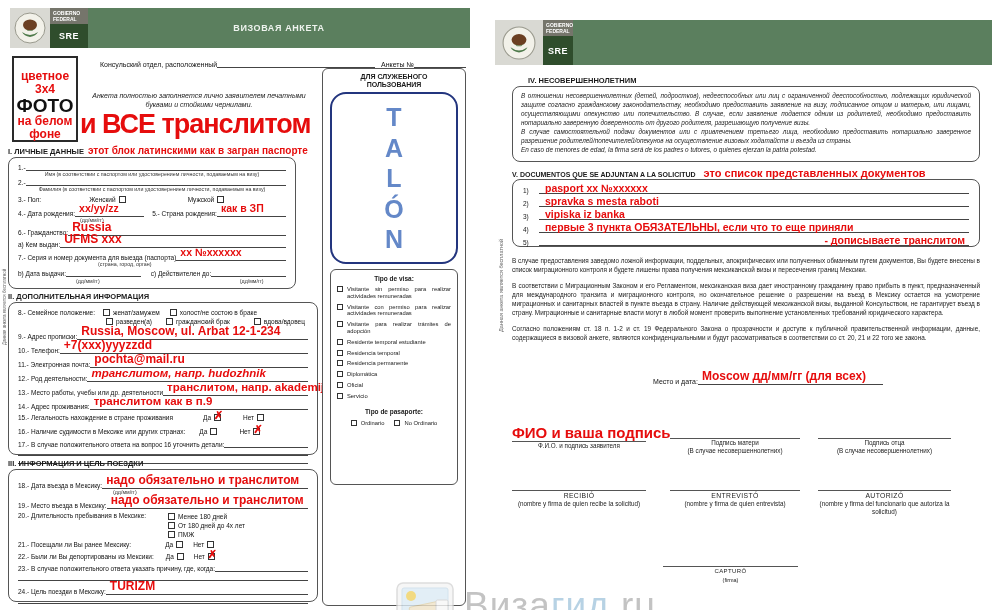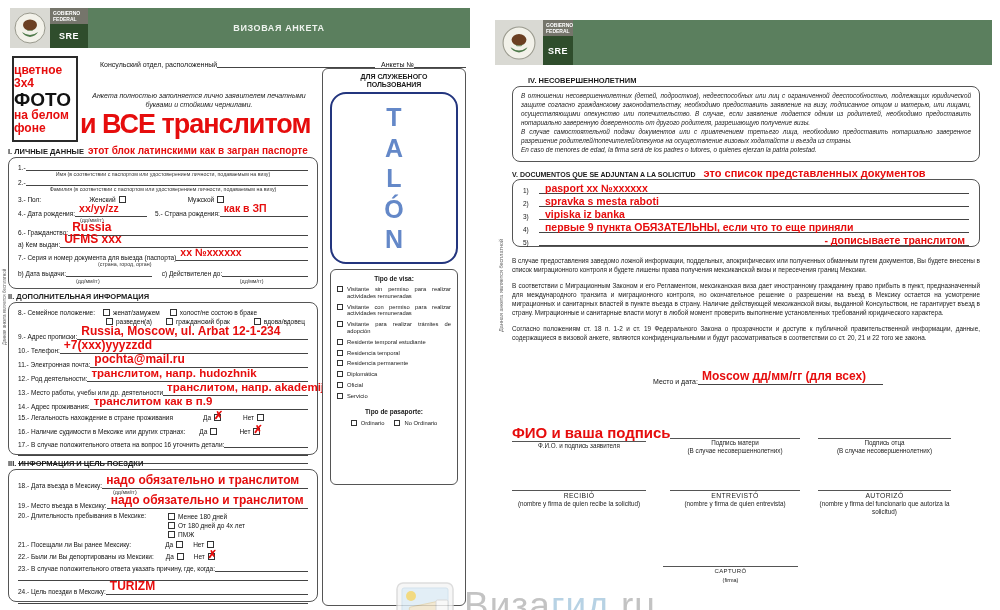--- a/index.html
+++ b/index.html
@@ -81,21 +81,21 @@
             <span>GOBIERNO</span>
             <span>FEDERAL</span>
           </div>
         <div class="sre">SRE</div>
       </div>
       <div class="gbar">
         <span class="t">ВИЗОВАЯ АНКЕТА</span>
       </div>
     </div>
 
-    <div class="abs" style="left:12px;top:56px;width:66px;height:86px;border:2px solid #2a2a2a;text-align:left;padding-top:6px;">
+    <div class="abs" style="left:12px;top:56px;width:66px;height:86px;border:2px solid #2a2a2a;text-align:center;padding-top:12px;">
       <div class="ra" style="font-size:12px;line-height:13px;">цветное</div>
       <div class="ra" style="font-size:12px;line-height:13px;">3х4</div>
       <div style="font-size:19px;line-height:19px;font-weight:bold;color:#111;">ФОТО</div>
       <div class="ra" style="font-size:12px;line-height:13px;">на белом</div>
       <div class="ra" style="font-size:12px;line-height:13px;">фоне</div>
     </div>
 
     <div class="row abs" style="left:100px;top:58px;width:366px;height:10px;">
       <span class="lbl" style="font-size:7px;">Консульский отдел, расположенный</span>
       <span class="fill"></span>
@@ -104,21 +104,21 @@
     </div>
 
     <div class="abs it" style="left:84px;top:92px;width:230px;font-size:7px;line-height:8.5px;text-align:center;">Анкета полностью заполняется лично заявителем печатными буквами и стойкими чернилами.</div>
 
     <div class="abs ra" style="left:80px;top:109px;font-size:27px;letter-spacing:-1px;">и ВСЕ транслитом</div>
 
     <div class="row abs" style="left:8px;top:145px;align-items:baseline;gap:4px;">
       <span class="st">I. ЛИЧНЫЕ ДАННЫЕ</span>
       <span class="ra" style="font-size:10px;">этот блок латинскими как в загран паспорте</span>
     </div>
-    <div class="box abs" style="left:8px;top:157px;width:310px;height:132px;padding:5px 9px 0;">
+    <div class="box abs" style="left:8px;top:157px;width:288px;height:132px;padding:5px 9px 0;">
       <div class="row" style="height:8px;">
         <span class="lbl">1.-</span>
           <span class="fill"></span>
       </div>
       <div class="sub" style="text-align:center;height:7px;">Имя (в соответствии с паспортом или удостоверением личности, подаваемым на визу)</div>
       <div class="row" style="height:8px;">
         <span class="lbl">2.-</span>
           <span class="fill"></span>
       </div>
       <div class="sub" style="text-align:center;height:7px;">Фамилия (в соответствии с паспортом или удостоверением личности, подаваемым на визу)</div>
@@ -189,21 +189,21 @@
       <div class="row" style="height:14px;">
         <span class="lbl">10.- Телефон:</span>
         <span class="fill"><span class="rv" style="font-size:12px;">+7(xxx)yyyzzdd</span></span>
       </div>
       <div class="row" style="height:14px;">
         <span class="lbl">11.- Электронная почта:</span>
         <span class="fill"><span class="rv" style="font-size:12px;">pochta@mail.ru</span></span>
       </div>
       <div class="row" style="height:14px;">
         <span class="lbl">12.- Род деятельности:</span>
-        <span class="fill"><span class="rv" style="font-size:11.5px;">транслитом, напр. hudozhnik</span></span>
+        <span class="fill"><span class="rv" style="font-size:11.5px;font-style:italic;">транслитом, напр. hudozhnik</span></span>
       </div>
       <div class="row" style="height:14px;overflow:visible;">
         <span class="lbl">13.- Место работы, учебы или др. деятельности</span>
         <span class="fill" style="overflow:visible;"><span class="rv" style="font-size:11.5px;">транслитом, напр. akademija kisti</span></span>
       </div>
       <div class="row" style="height:14px;">
         <span class="lbl">14.- Адрес проживания:</span>
         <span class="fill"><span class="rv" style="font-size:11.5px;">транслитом как в п.9</span></span>
       </div>
       <div class="row" style="height:14px;align-items:center;">
@@ -396,21 +396,21 @@
           <div class="doc-row">
           <span class="doc-num">2)</span>
           <span class="doc-val">spravka s mesta raboti</span>
         </div>
           <div class="doc-row">
           <span class="doc-num">3)</span>
           <span class="doc-val">vipiska iz banka</span>
         </div>
           <div class="doc-row">
           <span class="doc-num">4)</span>
-          <span class="doc-val">первые 9 пункта ОБЯЗАТЕЛЬНЫ, если что то еще приняли</span>
+          <span class="doc-val">первые 3 пункта ОБЯЗАТЕЛЬНЫ, если что то еще приняли</span>
         </div>
           <div class="doc-row">
           <span class="doc-num">5)</span>
           <span class="doc-val">- дописываете транслитом</span>
         </div>
         </div>
     </div>
 
     <div class="abs" style="left:22px;top:256px;width:468px;">
       <div class="para">В случае предоставления заведомо ложной информации, поддельных, апокрифических или полученных обманным путем документов, Вы будете внесены в список миграционного контроля и будете лишены права получения мексиканской визы и пересечения границ Мексики.</div>

